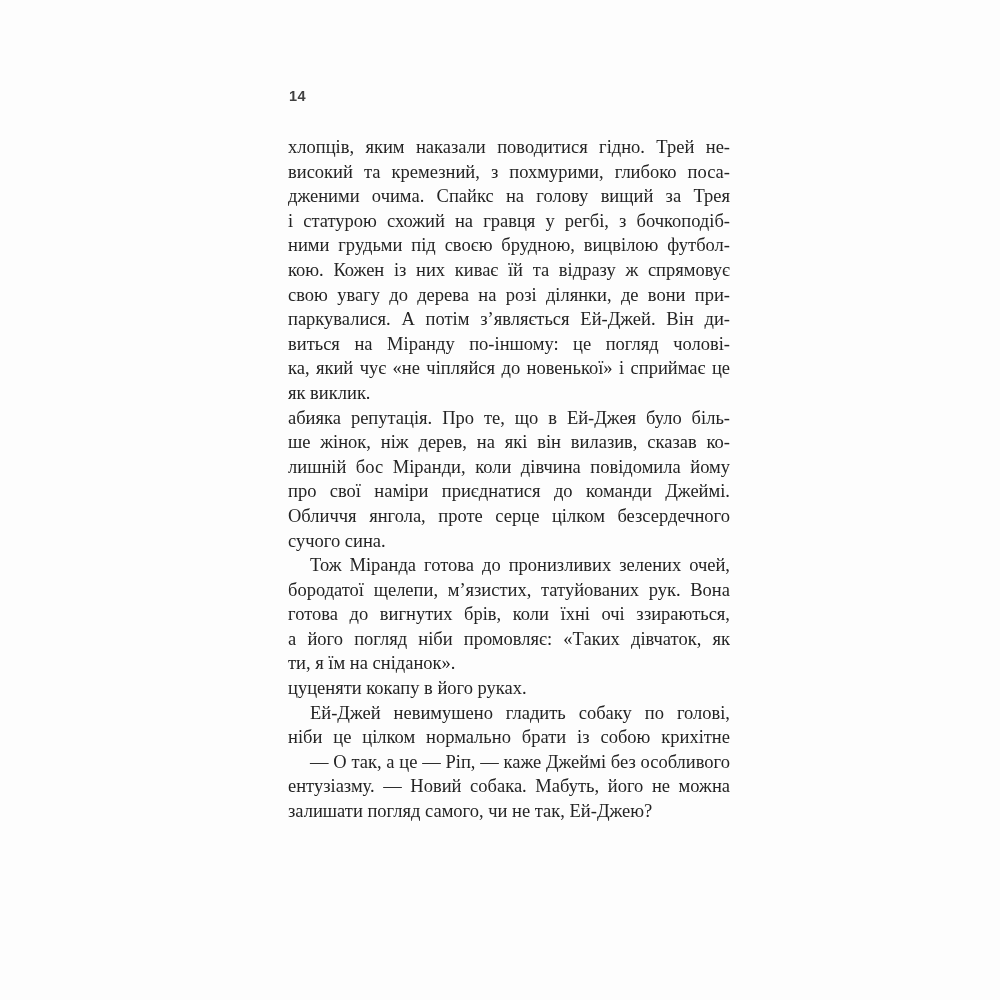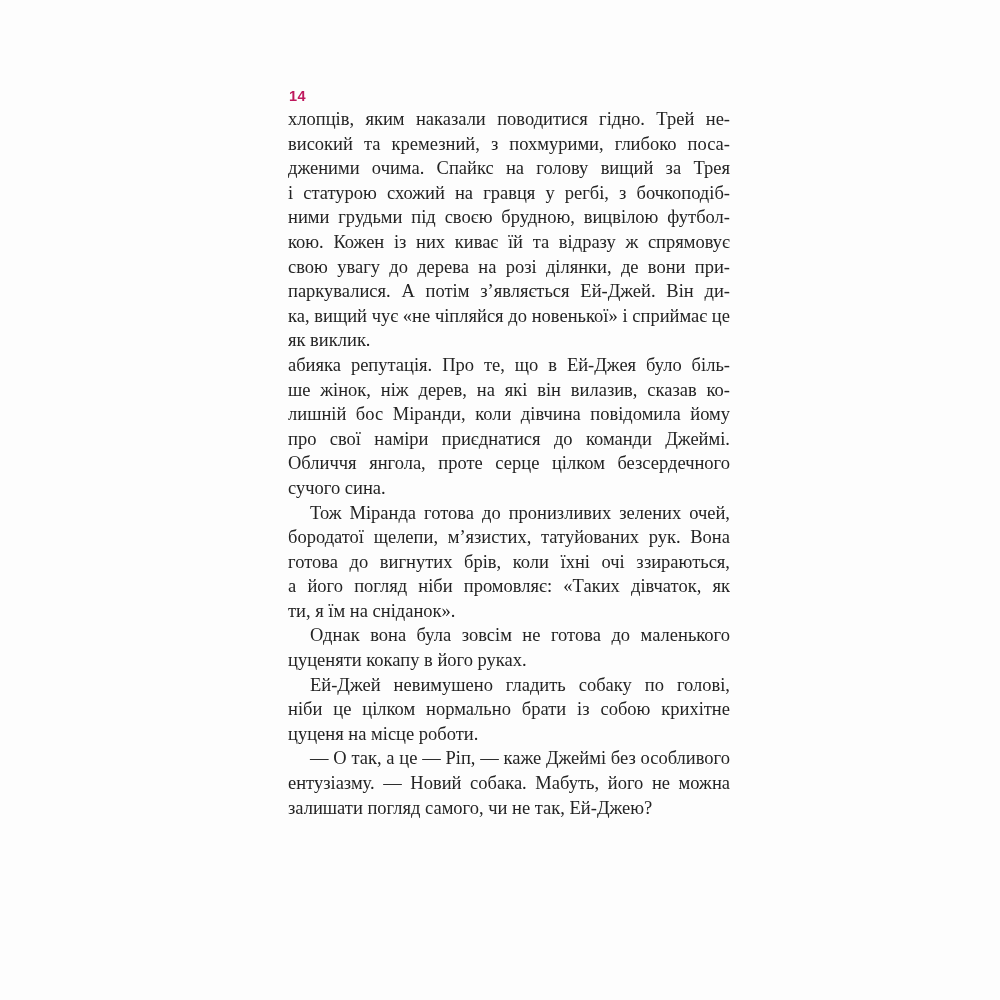--- a/index.html
+++ b/index.html
@@ -22,27 +22,27 @@
     height: 1000px;
     background: #fdfdfd;
   }
   .page-number {
     position: absolute;
     left: 289px;
     top: 88px;
     font-family: "Liberation Sans", sans-serif;
     font-size: 14.5px;
     font-weight: 600;
-    color: #be185d;
+    color: #404040;
     letter-spacing: 0.5px;
   }
   .page-text {
     position: absolute;
     left: 288px;
-    top: 107px;
+    top: 135px;
     width: 442px;
     font-size: 18.5px;
     line-height: 24.6px;
     color: #242424;
   }
   .para {
     margin: 0;
     padding: 0;
   }
   .line {
@@ -69,46 +69,45 @@
   <div class="page-text">
       <div class="para">
         <div class="line"><span>хлопців, яким наказали поводитися гідно. Трей не-</span></div>
         <div class="line"><span>високий та кремезний, з похмурими, глибоко поса-</span></div>
         <div class="line"><span>дженими очима. Спайкс на голову вищий за Трея</span></div>
         <div class="line"><span>і статурою схожий на гравця у регбі, з бочкоподіб-</span></div>
         <div class="line"><span>ними грудьми під своєю брудною, вицвілою футбол-</span></div>
         <div class="line"><span>кою. Кожен із них киває їй та відразу ж спрямовує</span></div>
         <div class="line"><span>свою увагу до дерева на розі ділянки, де вони при-</span></div>
         <div class="line"><span>паркувалися. А потім з’являється Ей-Джей. Він ди-</span></div>
-        <div class="line"><span>ка, вищий чує </span><span class="it">«не чіпляйся до новенької»</span><span> і сприймає це</span></div>
+        <div class="line"><span>виться на Міранду по-іншому: це погляд чолові-</span></div>
+        <div class="line"><span>ка, який чує </span><span class="it">«не чіпляйся до новенької»</span><span> і сприймає це</span></div>
         <div class="line last"><span>як виклик.</span></div>
       </div>
       <div class="para">
         <div class="line"><span>абияка репутація. </span><span class="it">Про те, що в Ей-Джея було біль-</span></div>
         <div class="line"><span class="it">ше жінок, ніж дерев, на які він вилазив</span><span>, сказав ко-</span></div>
         <div class="line"><span>лишній бос Міранди, коли дівчина повідомила йому</span></div>
         <div class="line"><span>про свої наміри приєднатися до команди Джеймі.</span></div>
         <div class="line"><span class="it">Обличчя янгола, проте серце цілком безсердечного</span></div>
         <div class="line last"><span class="it">сучого сина.</span></div>
       </div>
       <div class="para">
         <div class="line indent"><span>Тож Міранда готова до пронизливих зелених очей,</span></div>
         <div class="line"><span>бородатої щелепи, м’язистих, татуйованих рук. Вона</span></div>
         <div class="line"><span>готова до вигнутих брів, коли їхні очі ззираються,</span></div>
         <div class="line"><span>а його погляд ніби промовляє: </span><span class="it">«Таких дівчаток, як</span></div>
         <div class="line last"><span class="it">ти, я їм на сніданок»</span><span>.</span></div>
       </div>
       <div class="para">
-        <div class="line indent"><span>Однак вона була зовсім не готова до маленького</span></div>
         <div class="line last"><span>цуценяти кокапу в його руках.</span></div>
       </div>
       <div class="para">
         <div class="line indent"><span>Ей-Джей невимушено гладить собаку по голові,</span></div>
         <div class="line"><span>ніби це цілком нормально брати із собою крихітне</span></div>
-        <div class="line last"><span>цуценя на місце роботи.</span></div>
       </div>
       <div class="para">
         <div class="line indent"><span>— О так, а це — Ріп, — каже Джеймі без особливого</span></div>
         <div class="line"><span>ентузіазму. — Новий собака. Мабуть, його не можна</span></div>
         <div class="line last"><span>залишати погляд самого, чи не так, Ей-Джею?</span></div>
       </div>
     </div>
 </div>
 
 </body></html>

